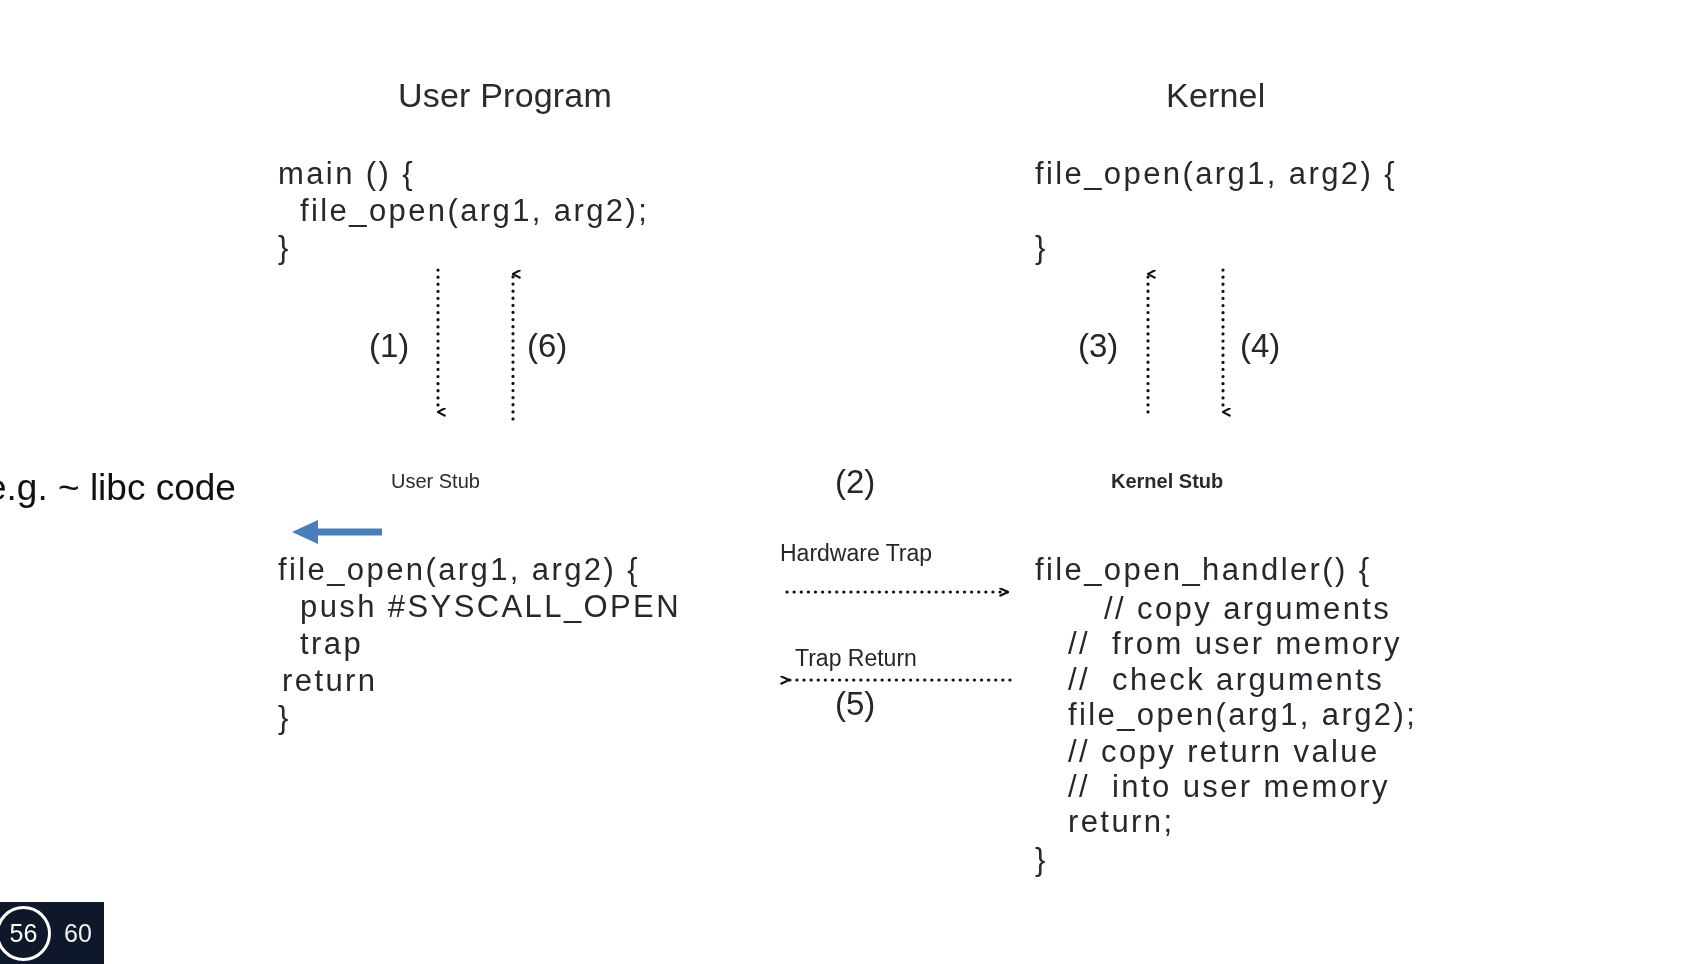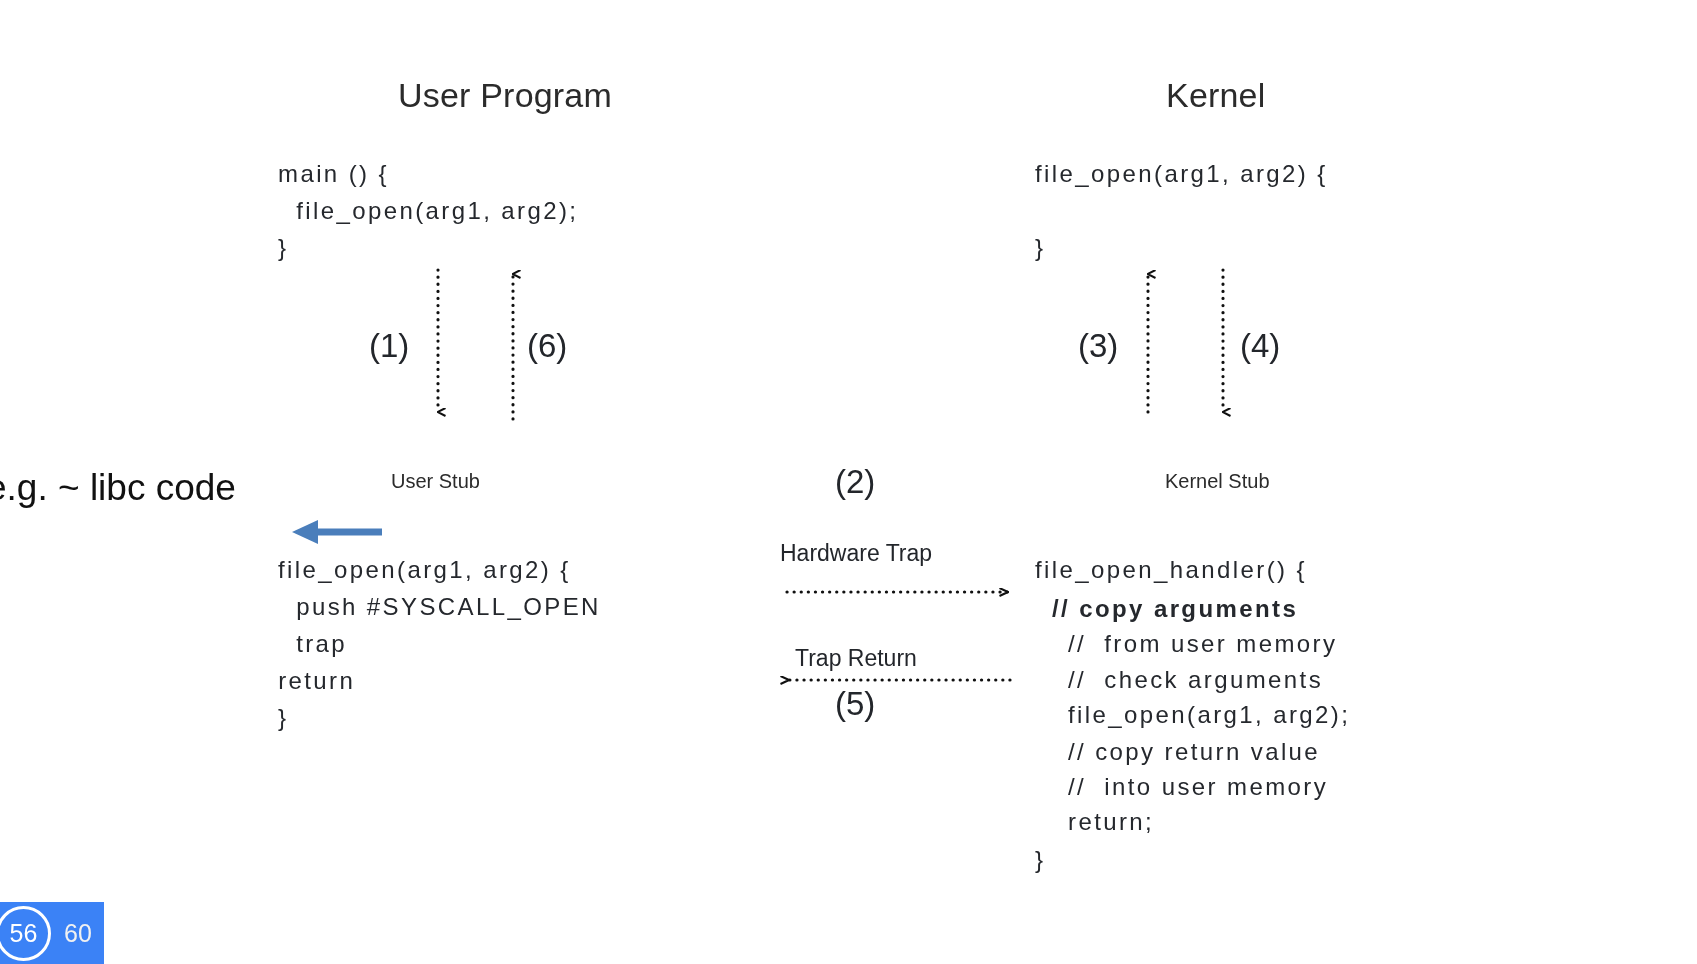--- a/index.html
+++ b/index.html
@@ -27,21 +27,21 @@
     color: #2b2b2b;
     font-weight: 400;
     white-space: nowrap;
     letter-spacing: 0.2px;
   }
 
   
   .code {
     position: absolute;
     font-family: "Liberation Sans", sans-serif;
-    font-size: 24px;
+    font-size: 31px;
     line-height: 37px;
     color: #25282d;
     white-space: pre;
     letter-spacing: 2.4px;
   }
 
   
   .step {
     position: absolute;
     font-size: 33px;
@@ -83,21 +83,21 @@
     pointer-events: none;
   }
 
   
   #page-badge {
     position: absolute;
     left: 0;
     bottom: 0;
     width: 104px;
     height: 62px;
-    background: #3b82f6;
+    background: #0f172a;
     display: flex;
     align-items: center;
   }
   #page-badge .circ {
     width: 49px;
     height: 49px;
     border: 3px solid #ffffff;
     border-radius: 50%;
     display: flex;
     align-items: center;
@@ -176,38 +176,38 @@
 
   <div class="step" style="left:369px; top:327px;">(1)</div>
   <div class="step" style="left:527px; top:327px;">(6)</div>
   <div class="step" style="left:1078px; top:327px;">(3)</div>
   <div class="step" style="left:1240px; top:327px;">(4)</div>
 
   <div class="annot" style="left:-14px; top:467px;">e.g. ~ libc code</div>
 
   <div class="stub-title" style="left:391px; top:470px;">User Stub</div>
 
-  <div class="stub-title" style="left:1165px; top:470px;">Kernel Stub</div>
+  <div class="stub-title" style="left:1111px; top:470px;font-weight:bold;">Kernel Stub</div>
 
   <div class="step" style="left:835px; top:463px;">(2)</div>
 
   <div class="trap-caption" style="left:780px; top:540px;">Hardware Trap</div>
 
   <div class="trap-caption" style="left:795px; top:645px;">Trap Return</div>
 
   <div class="step" style="left:835px; top:685px;">(5)</div>
 
   <div class="code" style="left:278px; top:551px;">file_open(arg1, arg2) {</div>
   <div class="code" style="left:278px; top:588px;">  push #SYSCALL_OPEN</div>
   <div class="code" style="left:278px; top:625px;">  trap</div>
   <div class="code" style="left:260px; top:662px;">  return</div>
   <div class="code" style="left:278px; top:699px;">}</div>
 
   <div class="code" style="left:1035px; top:551px;">file_open_handler() {</div>
-  <div class="code cmt" style="left:1052px; top:590px;font-weight:bold;">// copy arguments</div>
+  <div class="code cmt" style="left:1104px; top:590px;">// copy arguments</div>
   <div class="code cmt" style="left:1068px; top:625px;">//  from user memory</div>
   <div class="code cmt" style="left:1068px; top:661px;">//  check arguments</div>
   <div class="code" style="left:1068px; top:696px;">file_open(arg1, arg2);</div>
   <div class="code cmt" style="left:1068px; top:733px;">// copy return value</div>
   <div class="code cmt" style="left:1068px; top:768px;">//  into user memory</div>
   <div class="code" style="left:1068px; top:803px;">return;</div>
   <div class="code" style="left:1035px; top:841px;">}</div>
 
   <div id="page-badge">
     <div class="circ">56</div>

